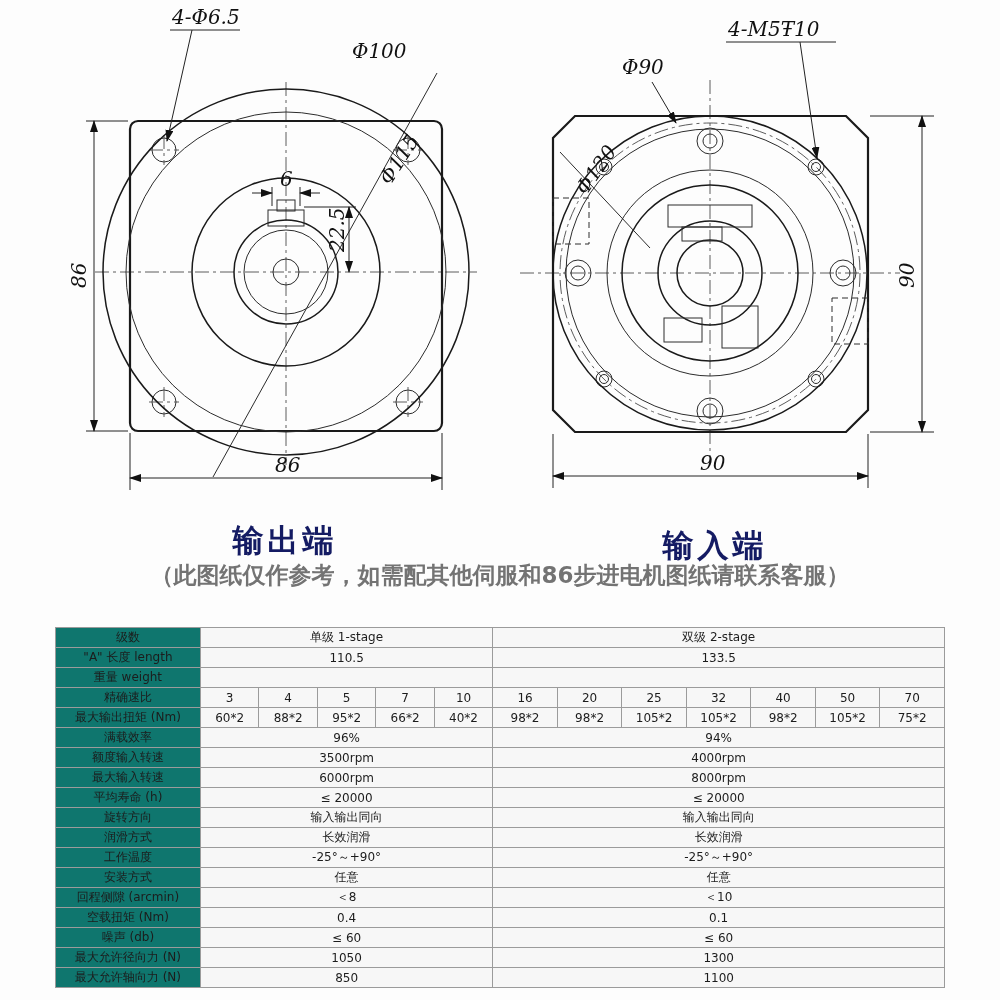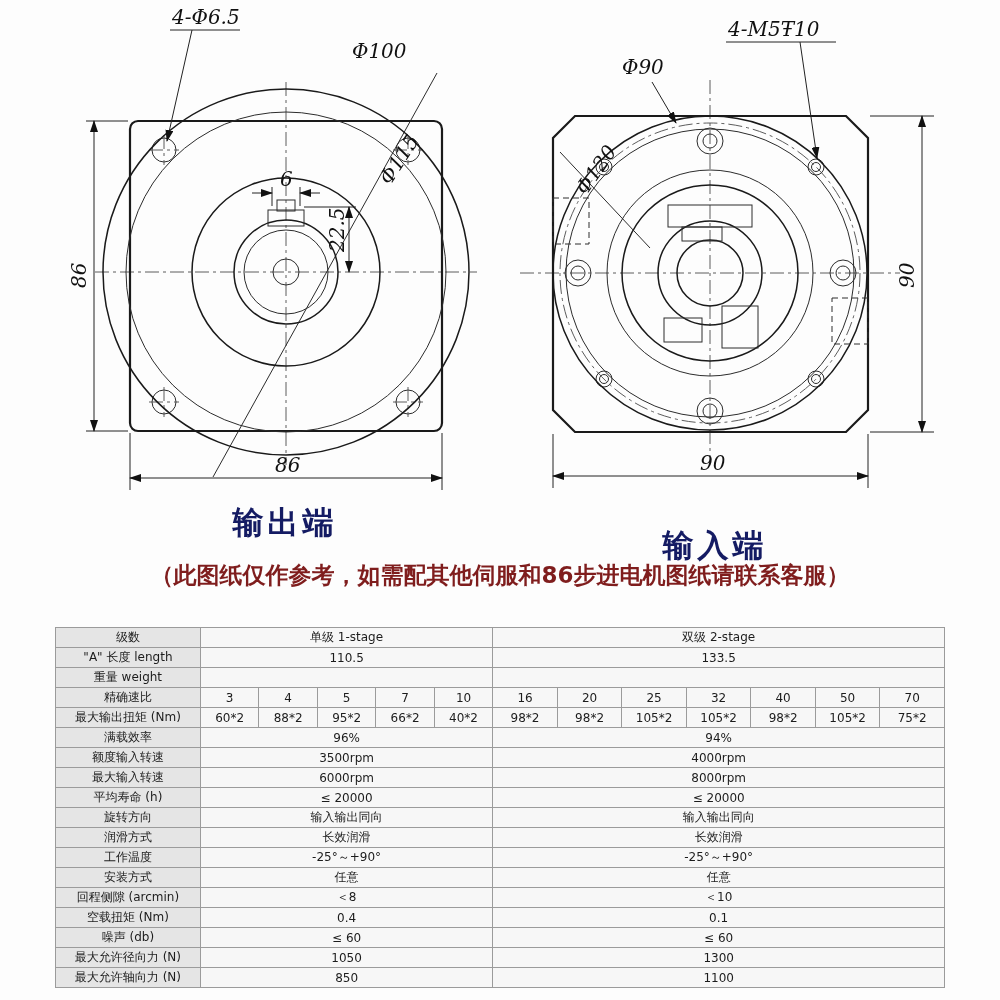--- a/index.html
+++ b/index.html
@@ -12,32 +12,32 @@
   .med{fill:none;stroke:#1a1a1a;stroke-width:1.5;}
   .thin{fill:none;stroke:#2c2c2c;stroke-width:1;}
   .cl{fill:none;stroke:#4a4a4a;stroke-width:0.9;stroke-dasharray:14 4 3 4;}
   .hid{fill:none;stroke:#2c2c2c;stroke-width:1;stroke-dasharray:6 4;}
   .dimline{stroke:#222;stroke-width:1;fill:none;}
   text.dimtxt{font:italic 20px "DejaVu Serif","Liberation Serif",serif;fill:#111;stroke:none;}
 
   
   .view-title{position:absolute;top:502px;width:400px;text-align:center;
     font-size:31px;font-weight:bold;color:#141b63;letter-spacing:4px;}
-  #title-left{left:85px;}
+  #title-left{left:85px;margin-top:18px;}
   #title-right{left:515px;margin-top:23px;}
   .note-line{position:absolute;top:560px;left:0;width:1000px;text-align:center;
-    font-size:23px;font-weight:600;color:#7f1d1d;}
+    font-size:23px;font-weight:600;color:#737373;}
 
   
   #table-wrap{position:absolute;top:627px;left:55px;width:890px;}
   table.spec{width:100%;border-collapse:collapse;table-layout:fixed;background:#f7f7f7;
     border:1.5px solid #8a8a8a;}
   table.spec td{border:1px solid #9b9b9b;font-size:12px;color:#1c1c1c;text-align:center;
     padding:1px 2px;height:15.5px;overflow:hidden;white-space:nowrap;}
-  table.spec td.lbl{background:#e5e5e5;}
+  table.spec td.lbl{background:#0f766e;}
 </style>
 </head>
 <body>
 
 <div id="stage">
 
   <svg id="draw" width="1000" height="500" viewBox="0 0 1000 500">
     <defs>
       <marker id="ae" markerWidth="12" markerHeight="8" refX="11" refY="4" orient="auto">
         <path d="M0,0 L12,4 L0,8 z" fill="#111"></path>

